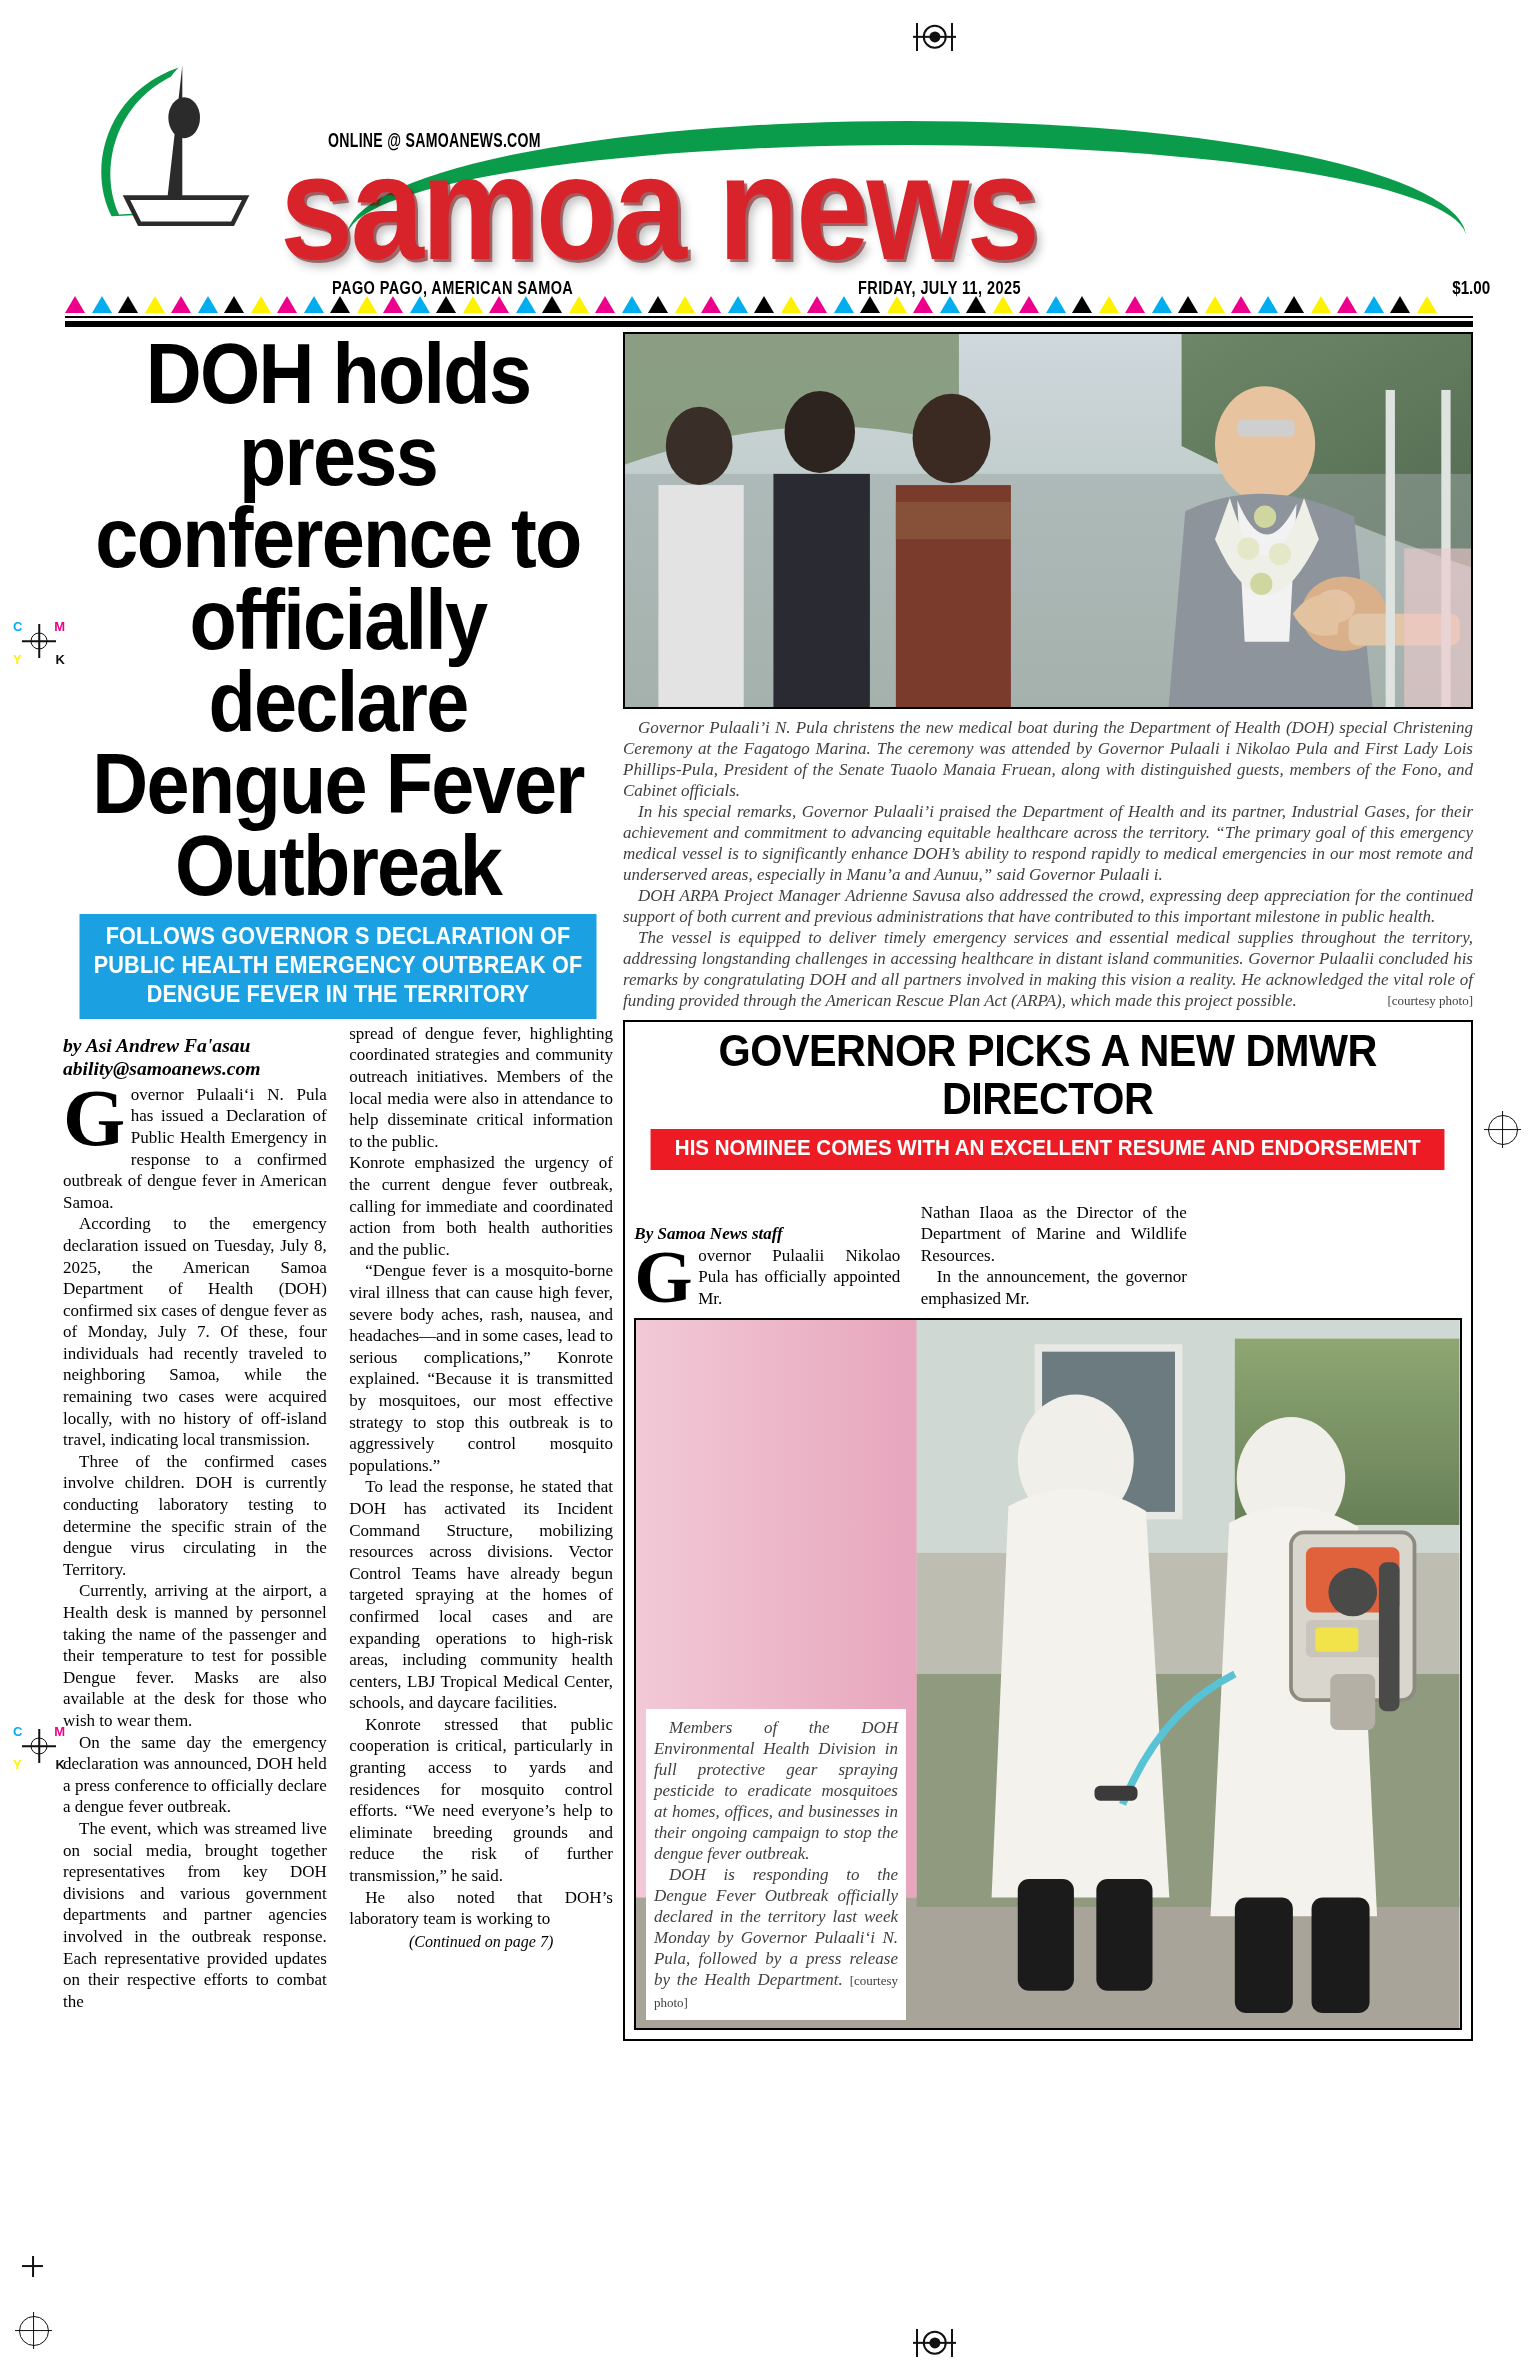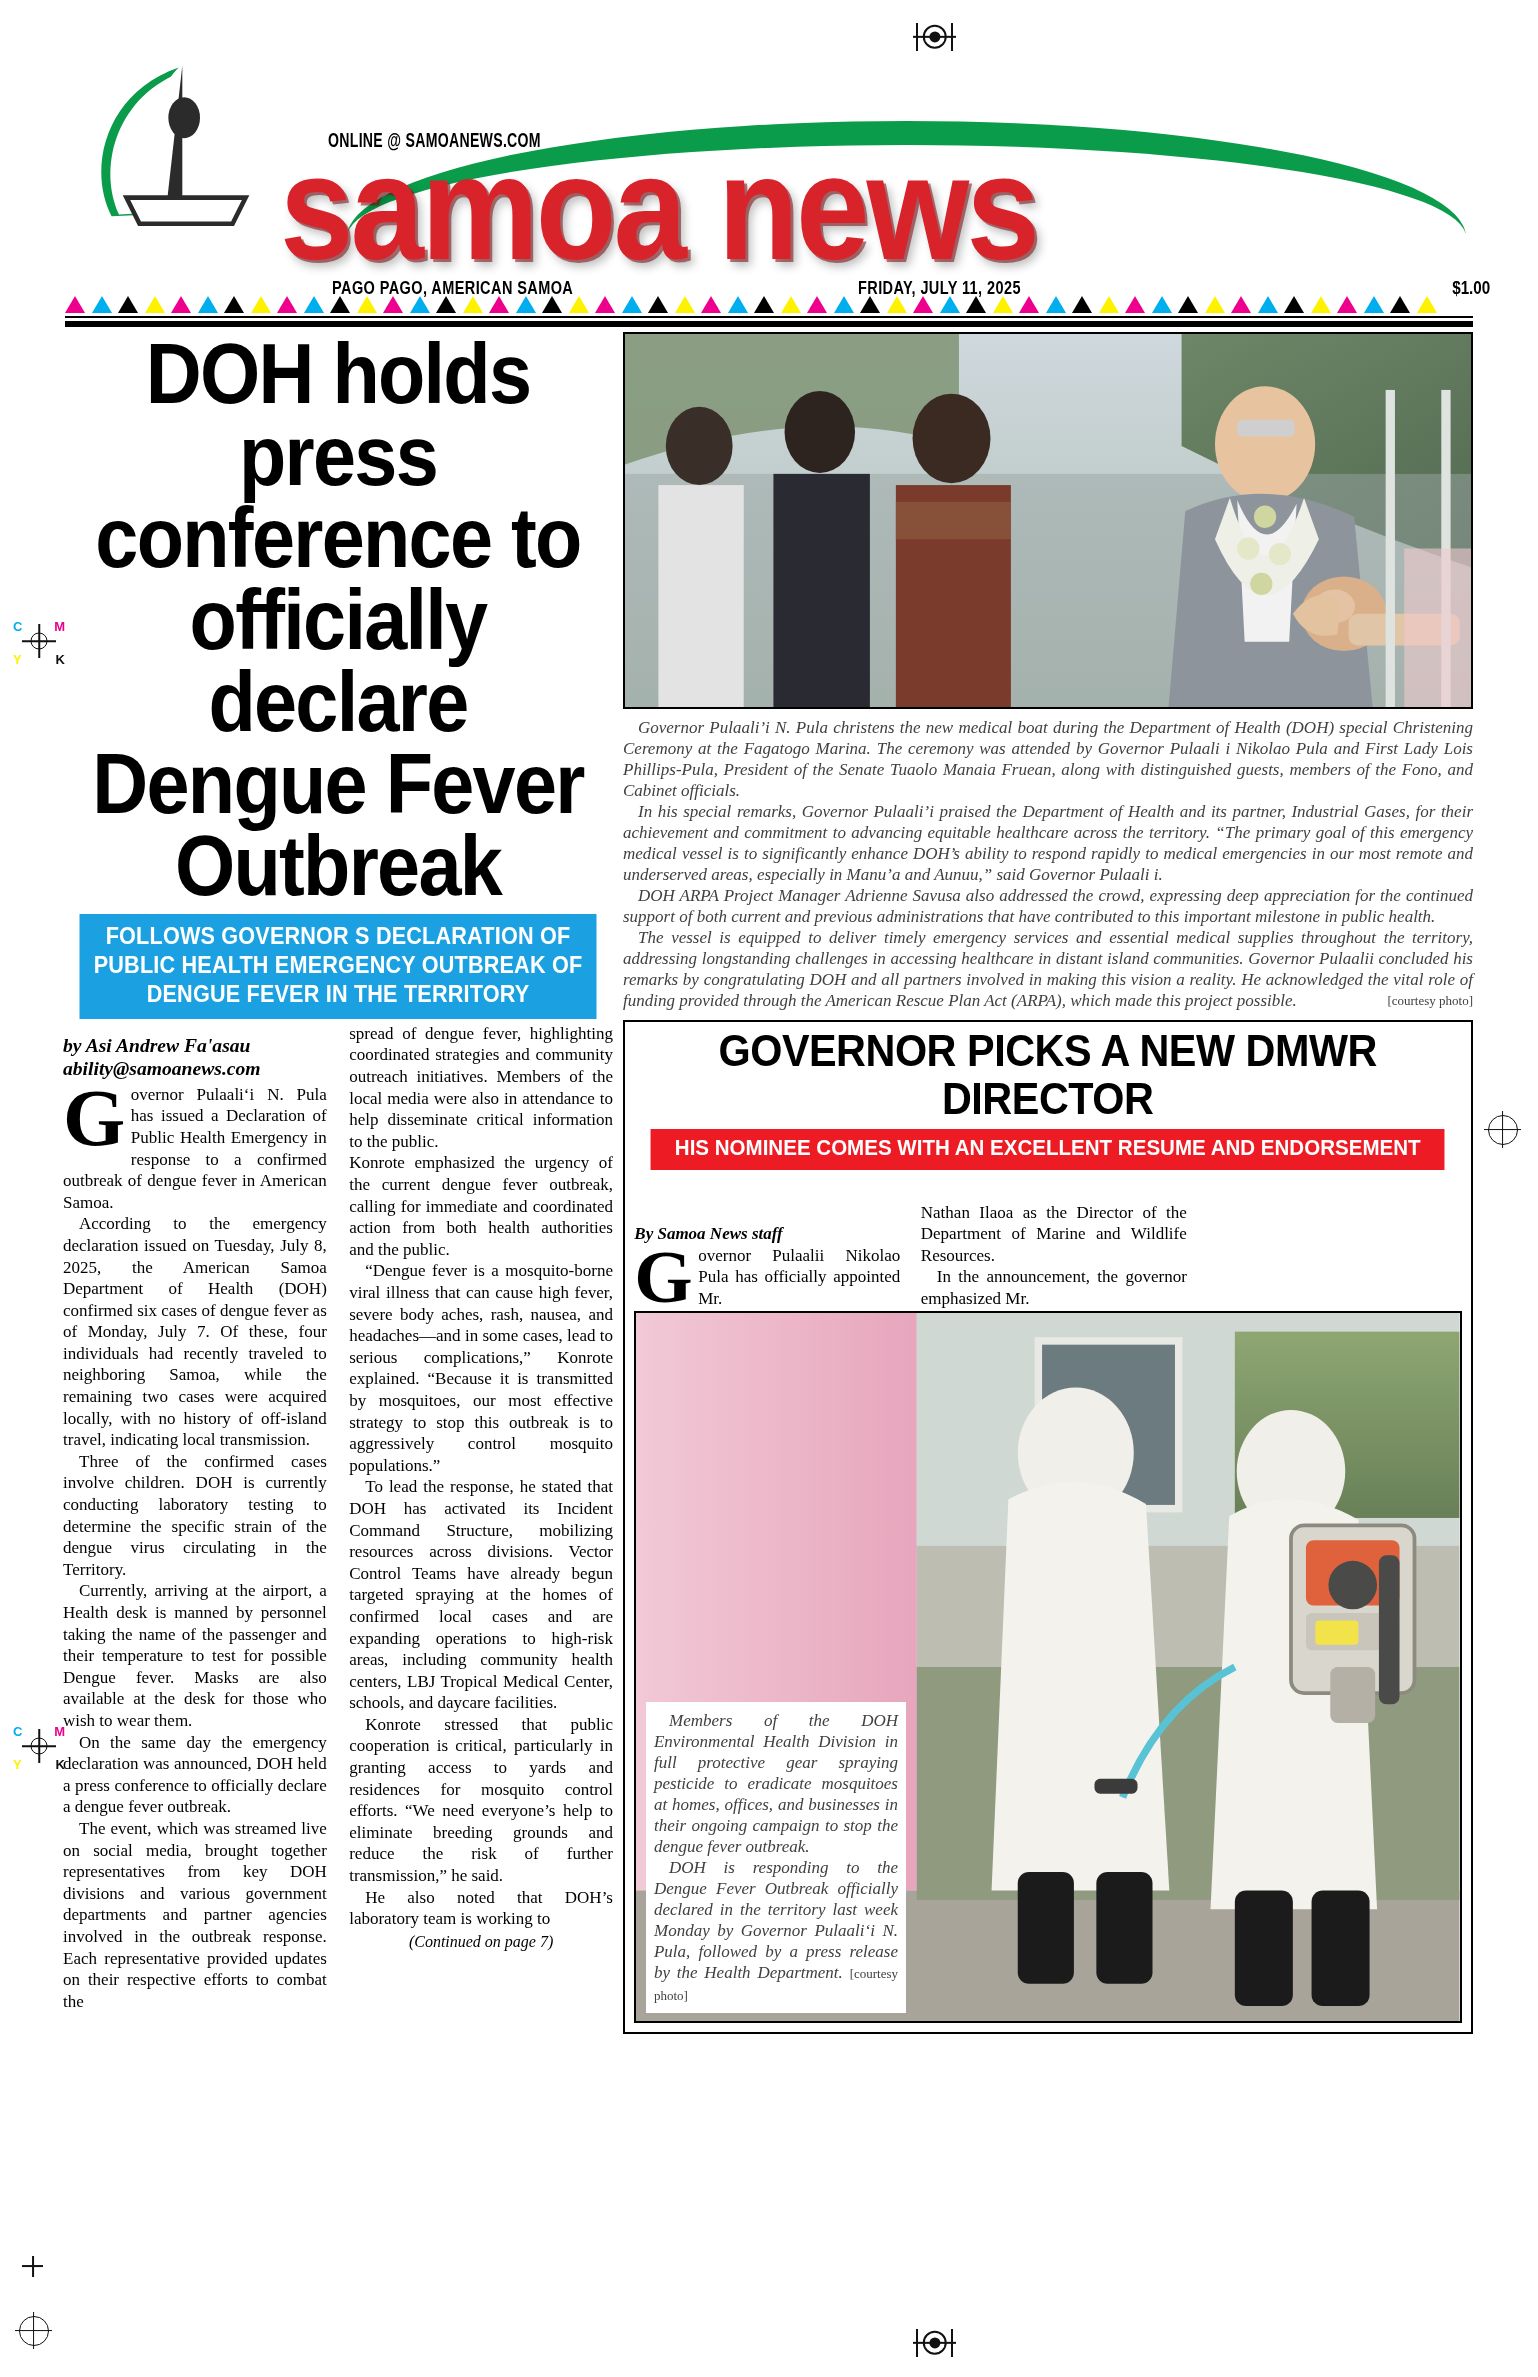--- a/index.html
+++ b/index.html
@@ -351,21 +351,21 @@
           </div>
         </div>
         <div class="col3">
           <div class="bodytext" style="margin-top:22.4px;">
             <p class="first">Nathan Ilaoa as the Director of the Department of Marine and Wildlife Resources.</p>
             <p>In the announcement, the governor emphasized Mr.</p>
           </div>
         </div>
       </div>
 
-      <div class="photo2" style="margin-top:1px;height:708px;">
+      <div class="photo2" style="margin-top:8px;height:708px;">
         <svg class="ph" viewBox="0 0 880 760" preserveAspectRatio="none">
           <defs>
             <linearGradient id="wall" x1="0" y1="0" x2="1" y2="0">
               <stop offset="0%" stop-color="#f2c9d6"></stop>
                 <stop offset="100%" stop-color="#e7a6bd"></stop>
             </linearGradient>
             <linearGradient id="grass" x1="0" y1="0" x2="0" y2="1">
               <stop offset="0%" stop-color="#7d9a5a"></stop>
                 <stop offset="100%" stop-color="#4f6a39"></stop>
             </linearGradient>

